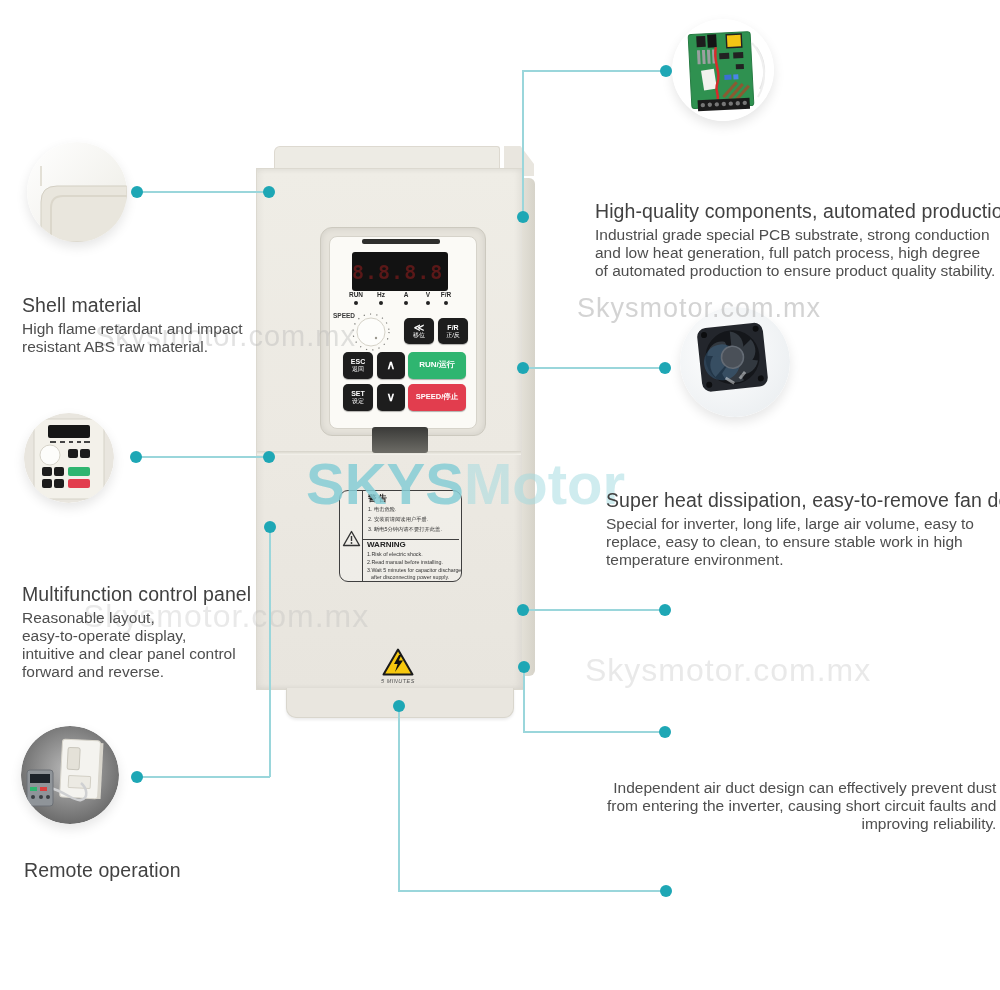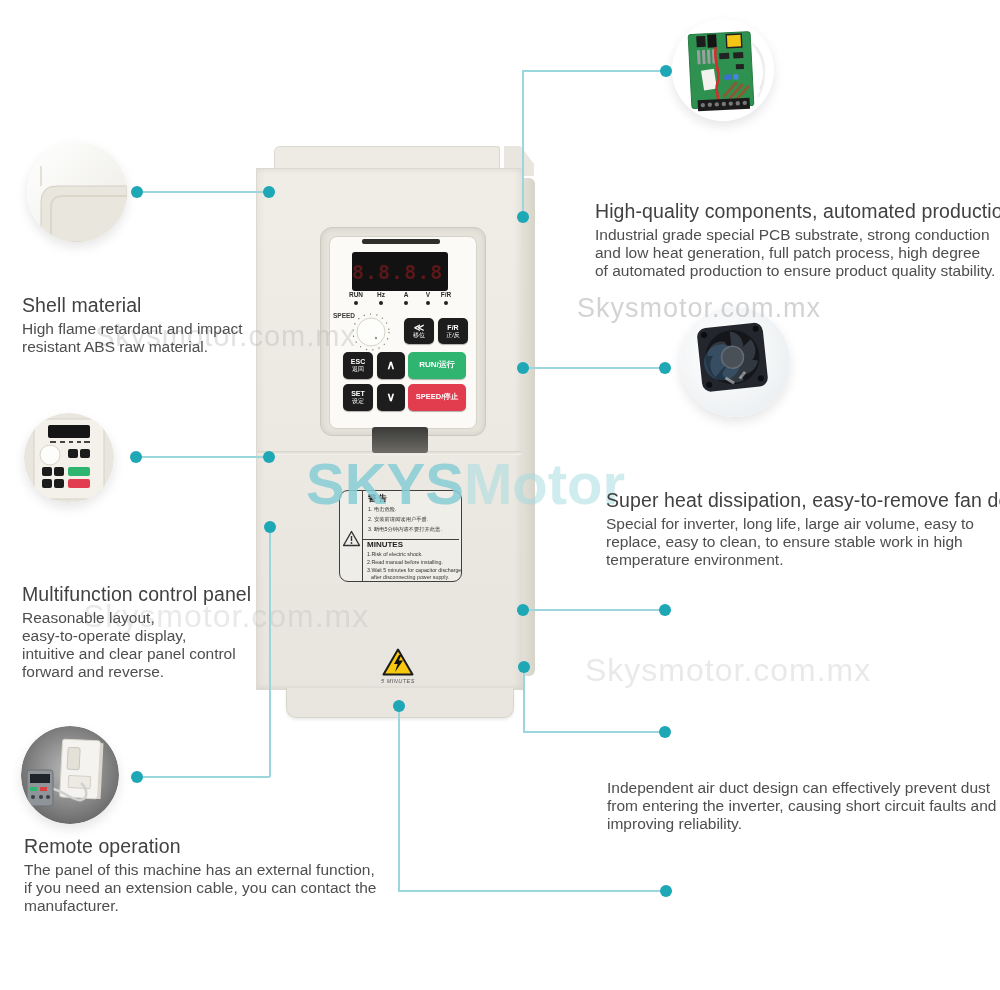--- a/index.html
+++ b/index.html
@@ -4,25 +4,25 @@
 <style>
   html,body{margin:0;padding:0;background:#fff;}
   #canvas{position:relative;width:1000px;height:990px;background:#fff;overflow:hidden;
           font-family:"Liberation Sans",sans-serif;}
   
   .callout{position:absolute;}
   .h{font-size:19.5px;color:#414141;font-weight:400;margin:0 0 3px 0;letter-spacing:.1px;white-space:pre;}
   .b{font-size:15.5px;color:#4e4e4e;line-height:18px;white-space:pre-line;}
   #co-shell{left:22px;top:294px;}
   #co-panel{left:22px;top:583px;}
-  #co-remote{left:24px;top:835px;}
+  #co-remote{left:24px;top:859px;}
   #co-pcb{left:595px;top:200px;}
   #co-fan{left:606px;top:489px;}
   #co-vector{left:607px;top:636px;}
-  #co-airduct{left:607px;top:779px;}
+  #co-airduct{left:607px;top:779px;text-align:right;}
   #co-comm485{left:607px;top:912px;}
   
   .cl{position:absolute;background:#9ad6db;}
   .cd{position:absolute;width:12px;height:12px;border-radius:50%;background:#1ea7b5;transform:translate(-50%,-50%);}
   
   .dev{position:absolute;}
   #dev-cap{left:274px;top:146px;width:224px;height:28px;background:#edebe4;border:1px solid #ddd9d0;border-bottom:none;border-radius:6px 3px 0 0;}
   #dev-ear{left:504px;top:146px;width:30px;height:30px;background:#e9e6df;clip-path:polygon(0 0,55% 0,100% 60%,100% 100%,0 100%);}
   #dev-body{left:256px;top:168px;width:266px;height:520px;background:linear-gradient(180deg,#efede6 0%,#ece9e2 55%,#e8e5de 100%);border:1px solid #dcd9d0;box-shadow:inset 3px 0 6px rgba(0,0,0,.04), inset -4px 0 7px rgba(0,0,0,.06);}
   #dev-side{left:522px;top:178px;width:13px;height:498px;background:linear-gradient(90deg,#e3e0d7,#d6d3c9);border-radius:0 6px 6px 0;}
@@ -144,21 +144,21 @@
     <div id="warn-hdiv"></div>
     <svg id="warn-tri" width="19" height="17" viewBox="0 0 19 17">
       <path d="M9.5,1.5 L17.5,15.5 L1.5,15.5 Z" fill="none" stroke="#333" stroke-width="1.4" stroke-linejoin="round"></path>
       <rect x="8.8" y="6" width="1.4" height="5" fill="#333"></rect>
       <circle cx="9.5" cy="13" r=".9" fill="#333"></circle>
     </svg>
     <div class="wz-title">警告</div>
     <div class="wz-line" style="top:15px;">1. 电击危险.</div>
     <div class="wz-line" style="top:25px;">2. 安装前请阅读用户手册.</div>
     <div class="wz-line" style="top:35px;">3. 断电5分钟内请不要打开此盖.</div>
-    <div class="we-title">MINUTES</div>
+    <div class="we-title">WARNING</div>
     <div class="we-line" style="top:60px;">1.Risk of electric shock.</div>
     <div class="we-line" style="top:68px;">2.Read manual before installing.</div>
     <div class="we-line" style="top:76px;">3.Wait 5 minutes for capacitor discharge</div>
     <div class="we-line" style="top:83px;left:31px;">after disconnecting power supply.</div>
   </div>
 
   <svg id="hazard" width="34" height="30" viewBox="0 0 34 30">
     <path d="M17,2.5 L31.5,27.5 L2.5,27.5 Z" fill="#f6c80f" stroke="#1a1a1a" stroke-width="2" stroke-linejoin="round"></path>
     <path d="M18,8 L13,17 L16.6,17 L14,25 L22,13.5 L17.8,13.5 L20.4,8 Z" fill="#111"></path>
   </svg>
@@ -354,23 +354,20 @@
 intuitive and clear panel control
 forward and reverse.</div>
   </div>
   <div class="callout" id="co-shell">
     <p class="h">Shell material</p>
     <div class="b">High flame retardant and impact
 resistant ABS raw material.</div>
   </div>
   <div class="callout" id="co-remote">
     <p class="h">Remote operation</p>
-    <div class="b">The panel of this machine has an external function,
-if you need an extension cable, you can contact the
-manufacturer.</div>
   </div>
   <div class="callout" id="co-pcb">
     <p class="h">High-quality components, automated production</p>
     <div class="b">Industrial grade special PCB substrate, strong conduction
 and low heat generation, full patch process, high degree
 of automated production to ensure product quality stability.</div>
   </div>
   <div class="callout" id="co-fan">
     <p class="h">Super heat dissipation, easy-to-remove fan design</p>
     <div class="b">Special for inverter, long life, large air volume, easy to

